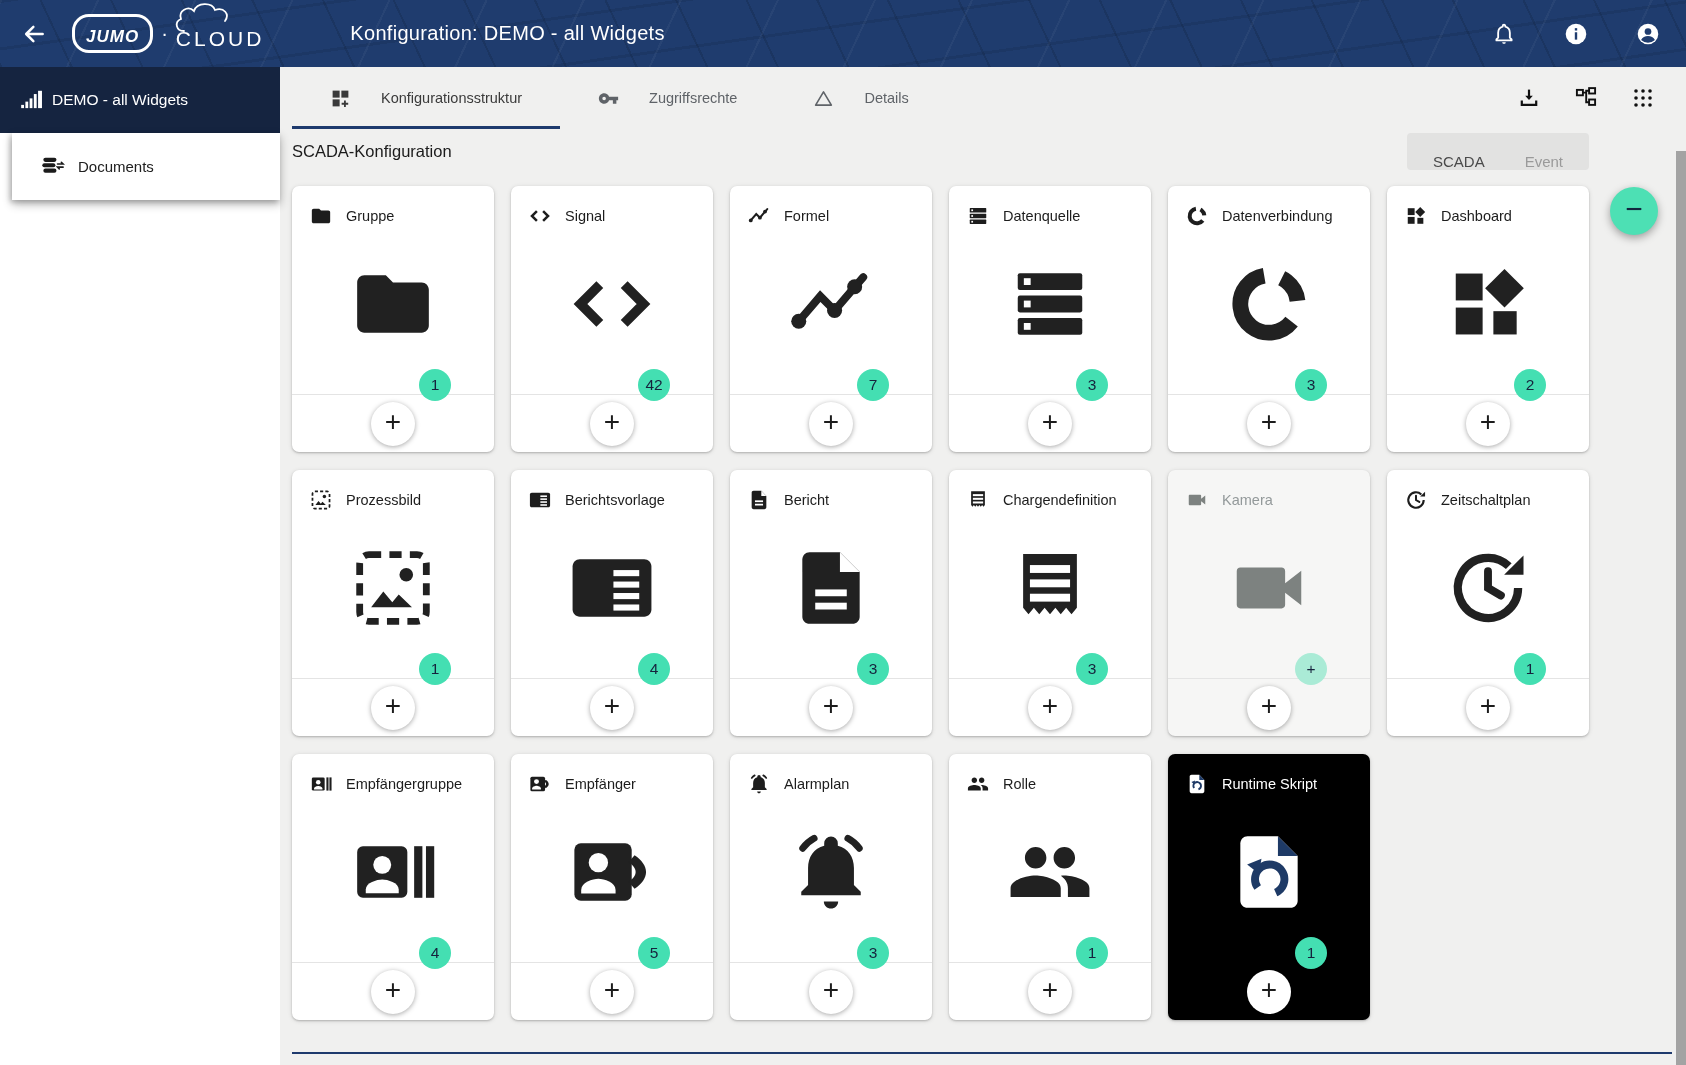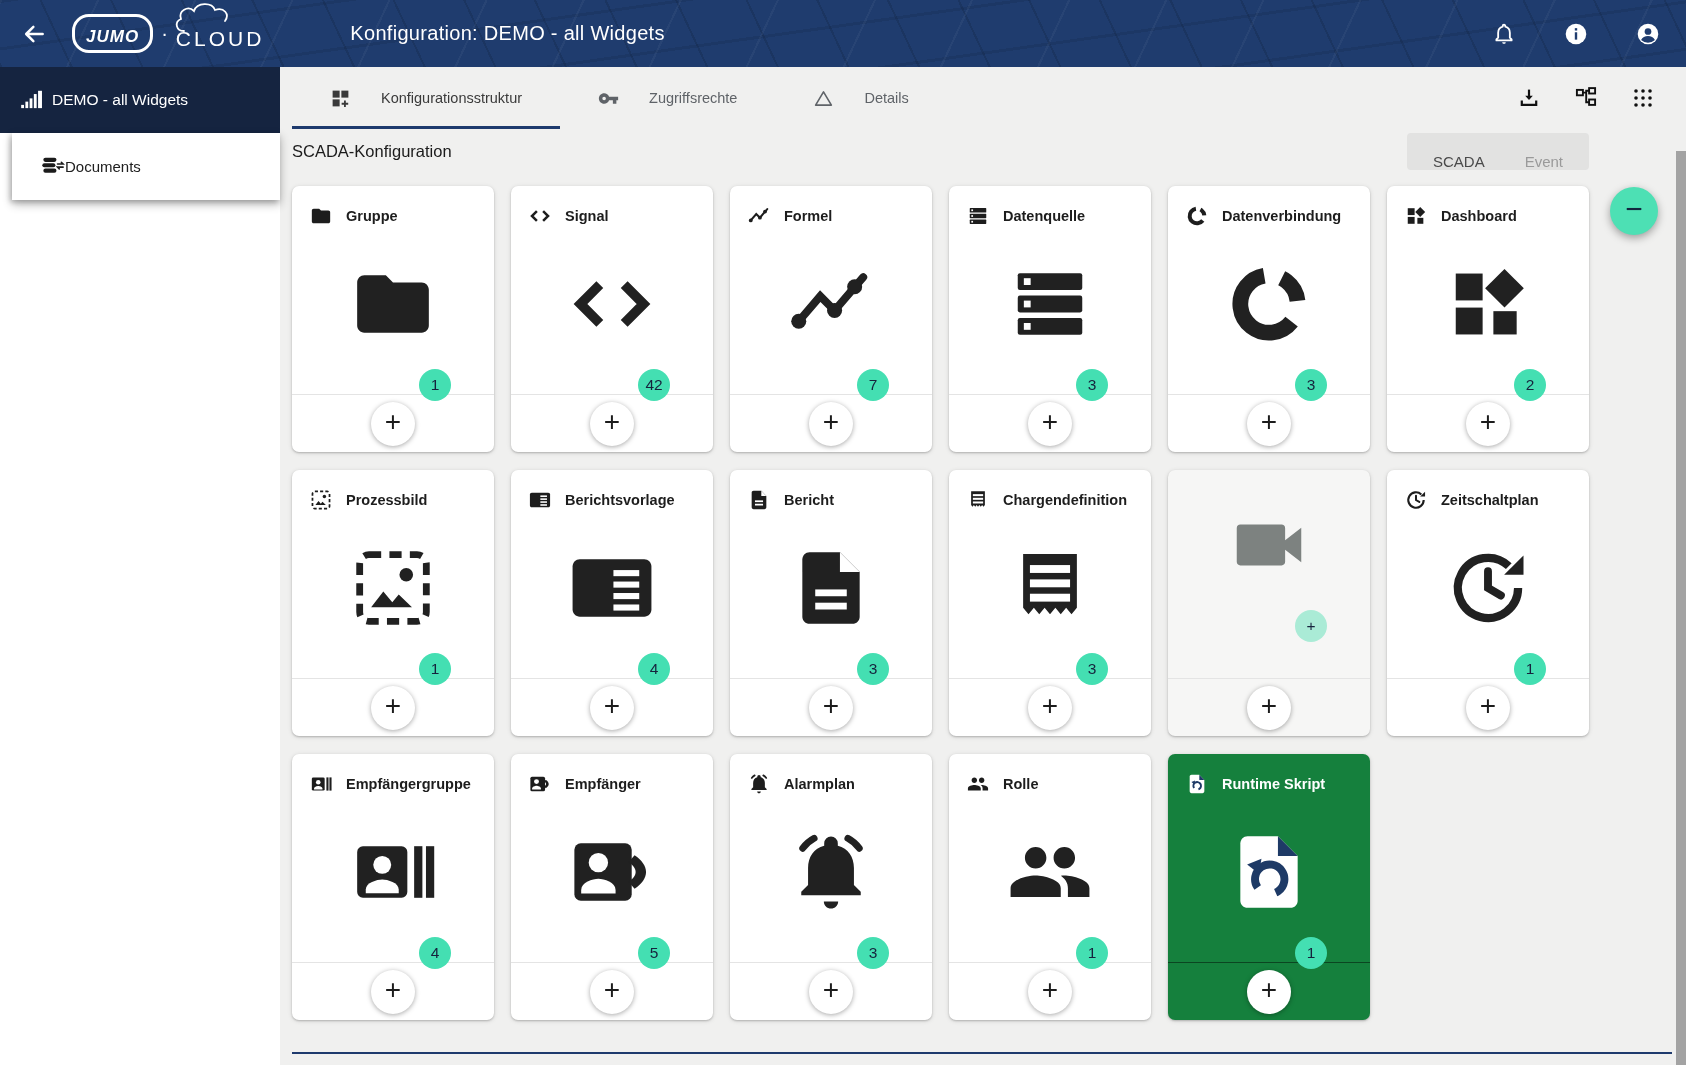--- a/index.html
+++ b/index.html
@@ -29,21 +29,21 @@
   .appbar-actions svg{width:26px;height:26px;}
   
   .sidebar{position:absolute;left:0;top:67px;width:280px;bottom:0;background:#fff;z-index:30;}
   .project-row{height:66px;background:#152440;display:flex;align-items:center;cursor:pointer;}
   .project-row svg{width:26px;height:26px;margin-left:19px;}
   .project-label{color:#fff;font-size:15.5px;font-weight:500;margin-left:7px;}
   .doc-panel{position:absolute;left:12px;top:66px;right:0;height:67px;background:#fff;
              box-shadow:0 4px 9px rgba(0,0,0,.3), -2px 2px 5px rgba(0,0,0,.18);}
   .doc-row{height:100%;display:flex;align-items:center;cursor:pointer;}
   .doc-row svg{width:25px;height:25px;margin-left:28px;color:#1b1b1b;}
-  .doc-label{font-size:15px;color:#202020;}
+  .doc-label{font-size:15px;color:#202020;margin-left:13px;}
   
   .content{position:absolute;left:280px;top:67px;right:0;bottom:0;background:#f0f0ef;}
   .tabbar{position:absolute;left:0;top:0;right:0;height:62px;display:flex;align-items:center;padding-left:12px;}
   .tab{display:flex;align-items:center;gap:30px;padding:0 38px;height:100%;cursor:pointer;position:relative;
        color:#5f6368;}
   .tab svg{width:21px;height:21px;}
   .tab-label{font-size:14.5px;}
   .tab.active{color:#3a3a3a;}
   .tab.active::after{content:"";position:absolute;left:0;right:0;bottom:0;height:3px;background:#1e3a6d;}
   .tab-tools{position:absolute;right:30px;top:0;height:62px;display:flex;align-items:center;gap:31px;}
@@ -57,35 +57,35 @@
   .toggle-opt{padding:0 20px;font-size:15px;color:#9a9a9a;cursor:pointer;}
   .toggle-opt.selected{color:#4a4a4a;}
   
   .grid{position:absolute;left:12px;top:119px;display:grid;grid-template-columns:repeat(6,202px);
         grid-auto-rows:266px;column-gap:17px;row-gap:18px;}
   .card{background:#fff;border-radius:7px;position:relative;display:flex;flex-direction:column;cursor:pointer;
         box-shadow:0 1px 2px rgba(0,0,0,.20), 0 1px 5px rgba(0,0,0,.12);}
   .card-head{display:flex;align-items:center;gap:14px;padding:17px 14px 0 18px;height:26px;}
   .chip-icon{color:#1d1d1d;display:flex;}
   .chip-icon svg{width:22px;height:22px;}
-  .card-label{font-size:14.5px;color:#1d1d1d;white-space:nowrap;font-weight:bold;}
+  .card-label{font-size:14.5px;color:#1d1d1d;white-space:nowrap;}
   .card-main{flex:1;position:relative;}
   .big-icon{position:absolute;left:50%;top:32px;transform:translateX(-50%);color:#212121;display:flex;}
   .big-icon svg{width:86px;height:86px;}
   .badge{position:absolute;left:127px;top:140px;width:32px;height:32px;border-radius:50%;
          background:#44dfb2;color:#16233d;font-size:15.5px;display:flex;align-items:center;justify-content:center;}
   .card-foot{height:57px;border-top:1px solid #e4e4e4;display:flex;align-items:center;justify-content:center;}
   .add-btn{width:44px;height:44px;border-radius:50%;border:none;background:#fff;cursor:pointer;
            box-shadow:0 1px 5px rgba(0,0,0,.35);font-size:28px;font-weight:300;color:#1c1c1c;
            display:flex;align-items:center;justify-content:center;line-height:1;padding:0 0 3px;}
   .card.disabled{background:#f6f6f5;}
   .card.disabled .card-label{color:#93999a;}
   .card.disabled .chip-icon,.card.disabled .big-icon{color:#7d8280;}
   .card.disabled .badge{background:#aaebd6;}
-  .card.highlight{background:#15803d;}
+  .card.highlight{background:#000000;}
   .card.highlight .card-label{color:#fff;}
   .card.highlight .chip-icon,.card.highlight .big-icon{color:#fff;}
   .card.highlight .card-foot{border-top:1px solid rgba(0,0,0,.45);}
   
   .fab{position:absolute;top:120px;right:28px;width:48px;height:48px;border-radius:50%;border:none;
        background:#4de0b4;cursor:pointer;box-shadow:0 3px 8px rgba(0,0,0,.35);
        font-size:30px;color:#13263f;display:flex;align-items:center;justify-content:center;line-height:1;padding:0 0 4px;z-index:20;}
   .bottom-rule{position:absolute;left:12px;width:1380px;top:985px;height:2px;background:#1e3a6d;}
   .scrollbar{position:absolute;right:0;top:0;bottom:0;width:10px;}
   .scroll-thumb{position:absolute;right:0;top:84px;bottom:0;width:10px;background:#a3a3a3;cursor:pointer;}
@@ -556,20 +556,28 @@
             </span>
       <span class="badge">3</span>
     </div>
     <div class="card-foot">
       <button class="add-btn">
         <span>+</span>
       </button>
     </div>
   </div>
         <div class="card disabled">
+    <div class="card-head">
+      <span class="chip-icon">
+              <svg viewBox="0 0 24 24">
+                <path fill="currentColor" d="M16.5 7.3v3.4l4.5-3.5v9.6l-4.5-3.5v3.4c0 .6-.4 1-1 1H4c-.6 0-1-.4-1-1V7.3c0-.6.4-1 1-1h11.5c.6 0 1 .4 1 1z"></path>
+              </svg>
+            </span>
+      <span class="card-label">Kamera</span>
+    </div>
     <div class="card-main">
       <span class="big-icon">
               <svg viewBox="0 0 24 24">
                 <path fill="currentColor" d="M16.5 7.3v3.4l4.5-3.5v9.6l-4.5-3.5v3.4c0 .6-.4 1-1 1H4c-.6 0-1-.4-1-1V7.3c0-.6.4-1 1-1h11.5c.6 0 1 .4 1 1z"></path>
               </svg>
             </span>
       <span class="badge">+</span>
     </div>
     <div class="card-foot">
       <button class="add-btn">

